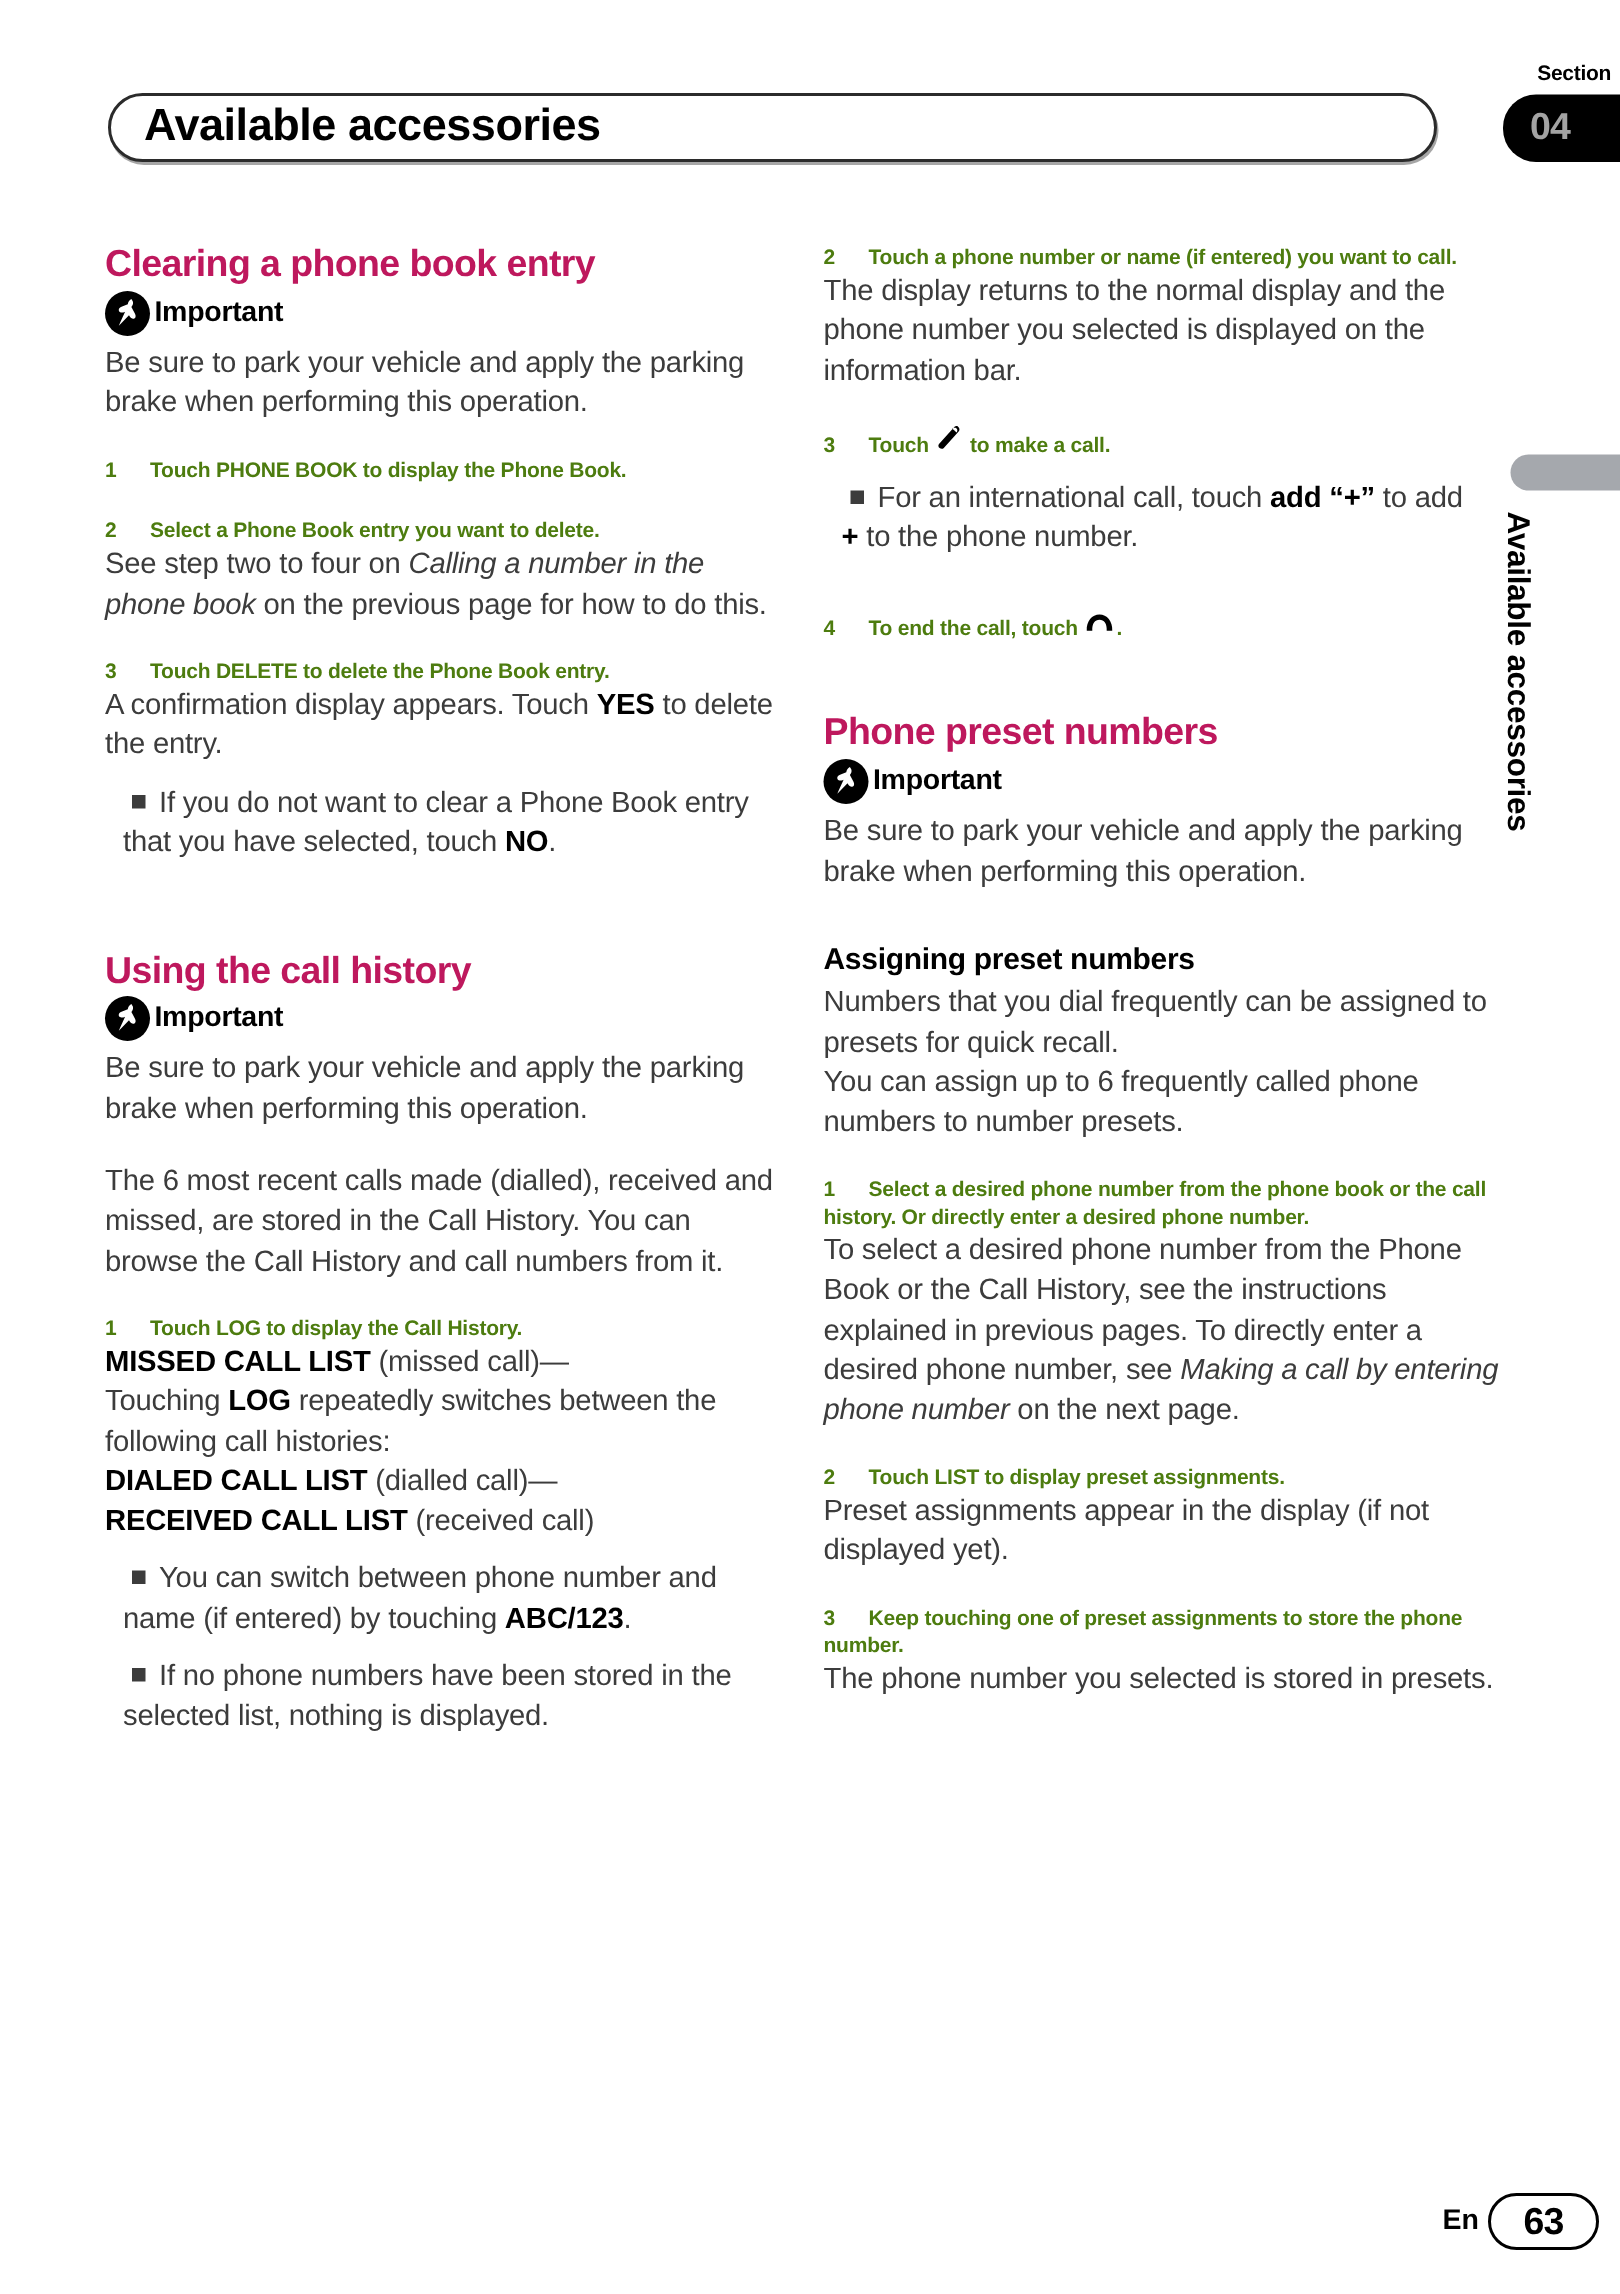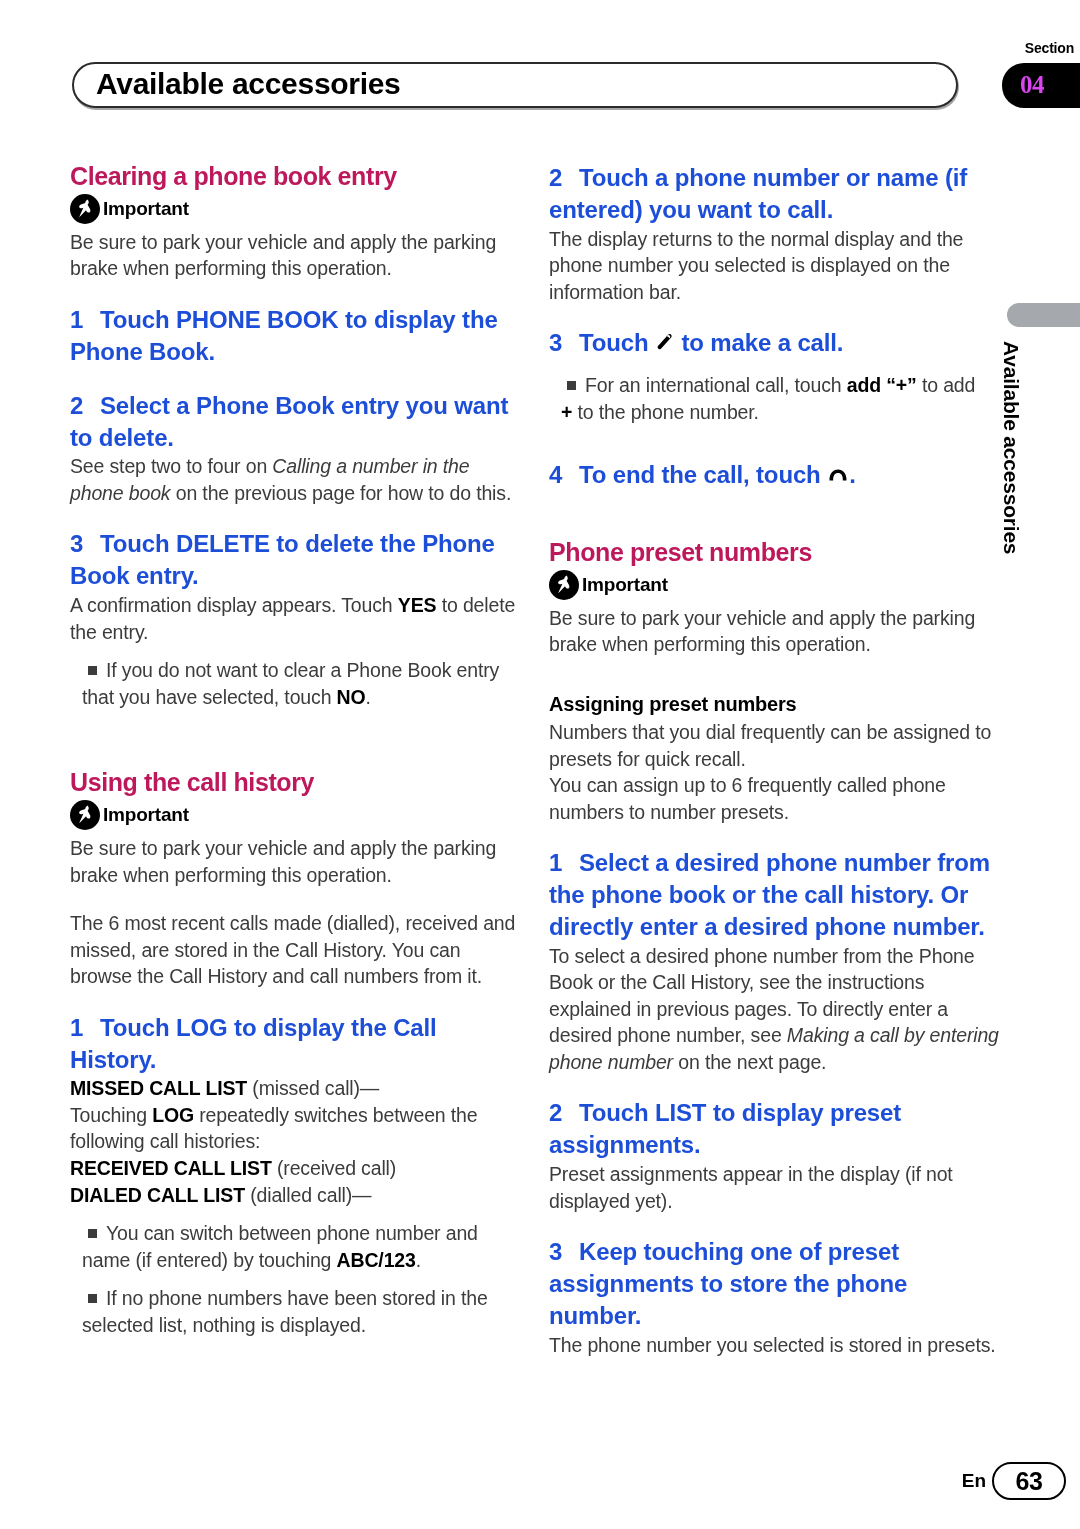--- a/index.html
+++ b/index.html
@@ -62,25 +62,24 @@
     width: 82px;
     height: 45px;
     background: #000;
     border-radius: 22px 0 0 22px;
   }
   .section-badge .badge-num {
     position: absolute;
     left: 18px;
     top: 50%;
     transform: translateY(-52%);
-    color: #d946ef;
+    color: #a3a3a3;
     font-size: 25px;
     font-weight: bold;
     letter-spacing: -0.5px;
-    font-family: Liberation Serif, serif;
   }
 
   
   #side-tab {
     position: absolute;
     left: 1007px;
     top: 303px;
     width: 73px;
     height: 330px;
   }
@@ -156,24 +155,24 @@
   }
   p.body-text {
     margin: 0;
     font-size: 19.5px;
     line-height: 1.36;
     color: #3c3c3c;
     letter-spacing: -0.15px;
   }
   p.step {
     margin: 0;
-    font-size: 24px;
+    font-size: 14px;
     line-height: 1.33;
     font-weight: bold;
-    color: #1d4ed8;
+    color: #4d7c0f;
     letter-spacing: -0.15px;
   }
   p.step .step-num {
     display: inline-block;
     min-width: 30px;
   }
   p.bullet {
     margin: 12px;
     font-size: 19.5px;
     line-height: 1.36;
@@ -296,22 +295,22 @@
 
   <div class="gap-md"></div>
 
   <p class="body-text">The 6 most recent calls made (dialled), received and missed, are stored in the Call History. You can browse the Call History and call numbers from it.</p>
 
   <div class="gap-md"></div>
 
   <p class="step"><span class="step-num">1</span><span>Touch LOG to display the Call History.</span></p>
   <p class="body-text"><b class="strong">MISSED CALL LIST</b><span> (missed call)—</span></p>
   <p class="body-text"><span>Touching </span><b class="strong">LOG</b><span> repeatedly switches between the following call histories:</span></p>
+  <p class="body-text"><b class="strong">DIALED CALL LIST</b><span> (dialled call)—</span></p>
   <p class="body-text"><b class="strong">RECEIVED CALL LIST</b><span> (received call)</span></p>
-  <p class="body-text"><b class="strong">DIALED CALL LIST</b><span> (dialled call)—</span></p>
   <p class="bullet"><span class="sq"></span><span>You can switch between phone number and name (if entered) by touching </span><b class="strong">ABC/123</b><span>.</span></p>
   <p class="bullet"><span class="sq"></span><span>If no phone numbers have been stored in the selected list, nothing is displayed.</span></p>
 
 </div>
 
 <div class="column" id="col-right">
 
   <p class="step"><span class="step-num">2</span><span>Touch a phone number or name (if entered) you want to call.</span></p>
   <p class="body-text">The display returns to the normal display and the phone number you selected is displayed on the information bar.</p>
 

